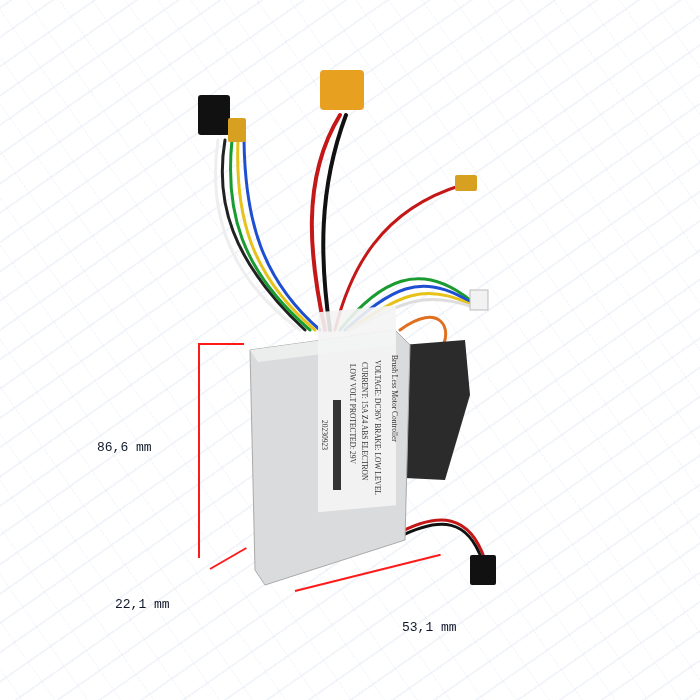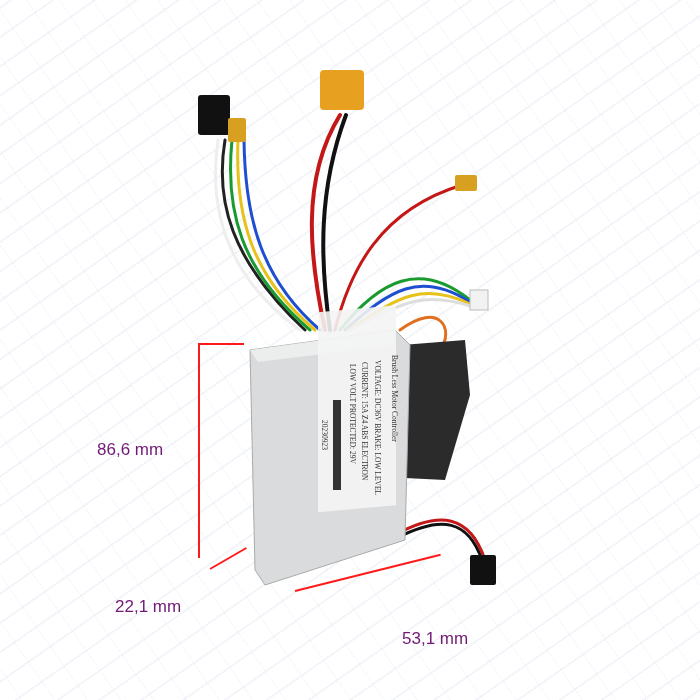--- a/index.html
+++ b/index.html
@@ -1,20 +1,20 @@
 <!DOCTYPE html>
 <html><head>
 <meta charset="utf-8">
 <style>
   html,body{margin:0;padding:0;}
   body{width:700px;height:700px;position:relative;overflow:hidden;background:#ffffff;font-family:"Liberation Sans",sans-serif;}
   .watermark{position:absolute;inset:-200px;transform:rotate(-35deg);opacity:.55;pointer-events:none;
     background-image:repeating-linear-gradient(0deg, transparent 0 22px, rgba(190,205,225,.35) 22px 24px),
                      repeating-linear-gradient(90deg, transparent 0 26px, rgba(190,205,225,.25) 26px 27px);}
-  .dim{position:absolute;color:#701a75;font-size:17px;}
+  .dim{position:absolute;color:#0f172a;font-size:13px;font-family:Liberation Mono, monospace;}
   .line{position:absolute;background:#ff1a1a;}
   svg{position:absolute;left:0;top:0;}
   .label-text{font-family:"Liberation Serif",serif;font-size:7.5px;fill:#333;}
 </style>
 </head>
 <body>
 
 <div class="watermark"></div>
 
 <svg width="700" height="700" viewBox="0 0 700 700">
@@ -57,13 +57,13 @@
   <text class="label-text" transform="translate(322 420) rotate(90)">20230923</text>
 </svg>
 
 <div class="line" style="left:198px;top:343px;width:2px;height:215px;"></div>
 <div class="line" style="left:200px;top:343px;width:44px;height:2px;"></div>
 <div class="line" style="left:210px;top:568px;width:42px;height:2px;transform:rotate(-30deg);transform-origin:left;"></div>
 <div class="line" style="left:295px;top:590px;width:150px;height:2px;transform:rotate(-14deg);transform-origin:left;"></div>
 
 <div class="dim" style="left:97px;top:440px;">86,6 mm</div>
 <div class="dim" style="left:115px;top:597px;">22,1 mm</div>
-<div class="dim" style="left:402px;top:620px;margin-top:9px;">53,1 mm</div>
+<div class="dim" style="left:402px;top:620px;">53,1 mm</div>
 
 </body></html>

